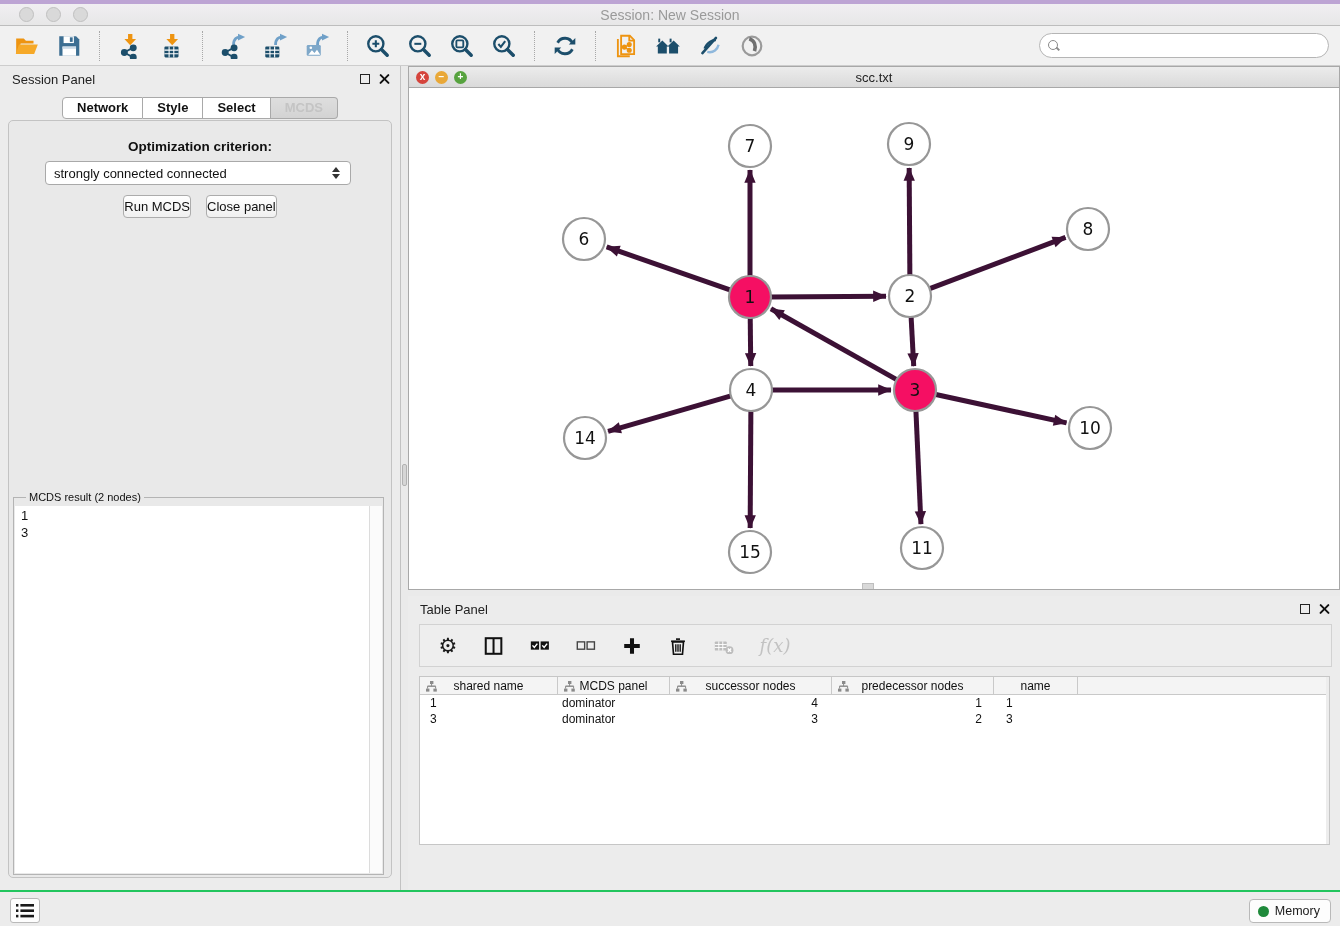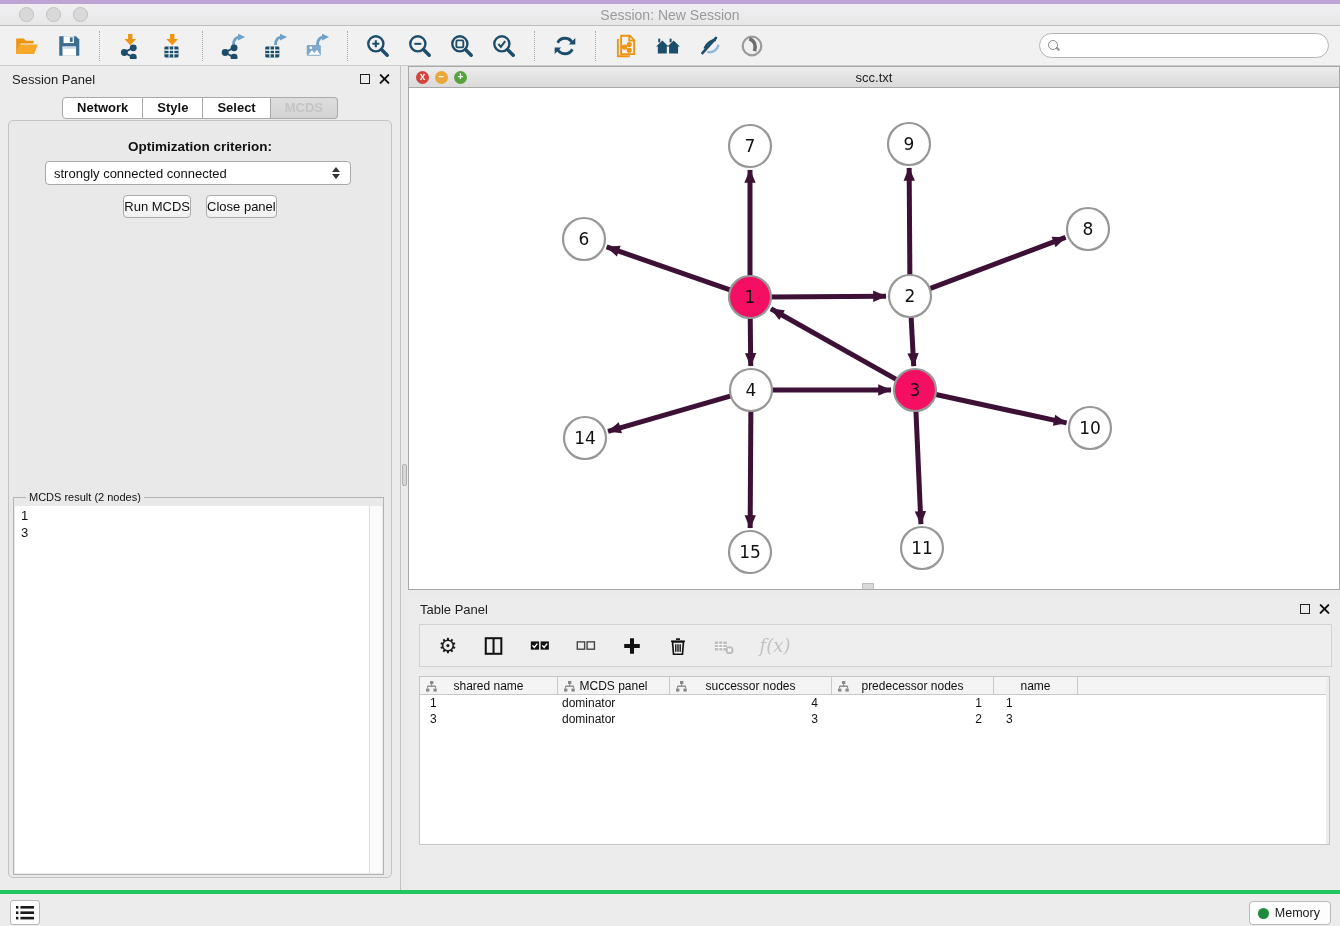--- a/index.html
+++ b/index.html
@@ -105,21 +105,21 @@
   .dt-hcell{position:relative;height:18px;border-right:1px solid #c9c9c9;display:flex;
             align-items:center;justify-content:center;font-size:12px;color:#111;cursor:pointer;}
   .dt-hcell .tree-ic{position:absolute;left:6px;top:4px;}
   .dt-row{display:flex;height:16px;}
   .dt-cell{height:16px;font-size:12px;color:#111;display:flex;align-items:center;cursor:text;}
   .dt-scroll{position:absolute;right:0;top:0;bottom:0;width:3px;background:#ededed;}
 
   .bottom-tabs{position:absolute;left:0;right:0;bottom:5px;display:flex;justify-content:center;}
 
   
-  .status-bar{position:absolute;left:0;top:890px;width:1340px;height:36px;background:#ececec;border-top:4px solid #22c55e;}
+  .status-bar{position:absolute;left:0;top:890px;width:1340px;height:36px;background:#ececec;border-top:2px solid #22c55e;}
   .list-btn{position:absolute;left:10px;top:6px;width:30px;height:25px;background:#fdfdfd;border:1px solid #b9b9b9;
             border-radius:3px;display:flex;align-items:center;justify-content:center;cursor:pointer;}
   .memory-btn{position:absolute;right:9px;top:7px;height:24px;padding:0 10px 0 8px;background:#fdfdfd;
               border:1px solid #b9b9b9;border-radius:4px;display:flex;align-items:center;gap:6px;font-size:12.5px;cursor:pointer;}
   .mem-dot{width:11px;height:11px;border-radius:50%;background:#1f8a3b;}
 </style>
 </head>
 <body>
 
 <div id="app">

